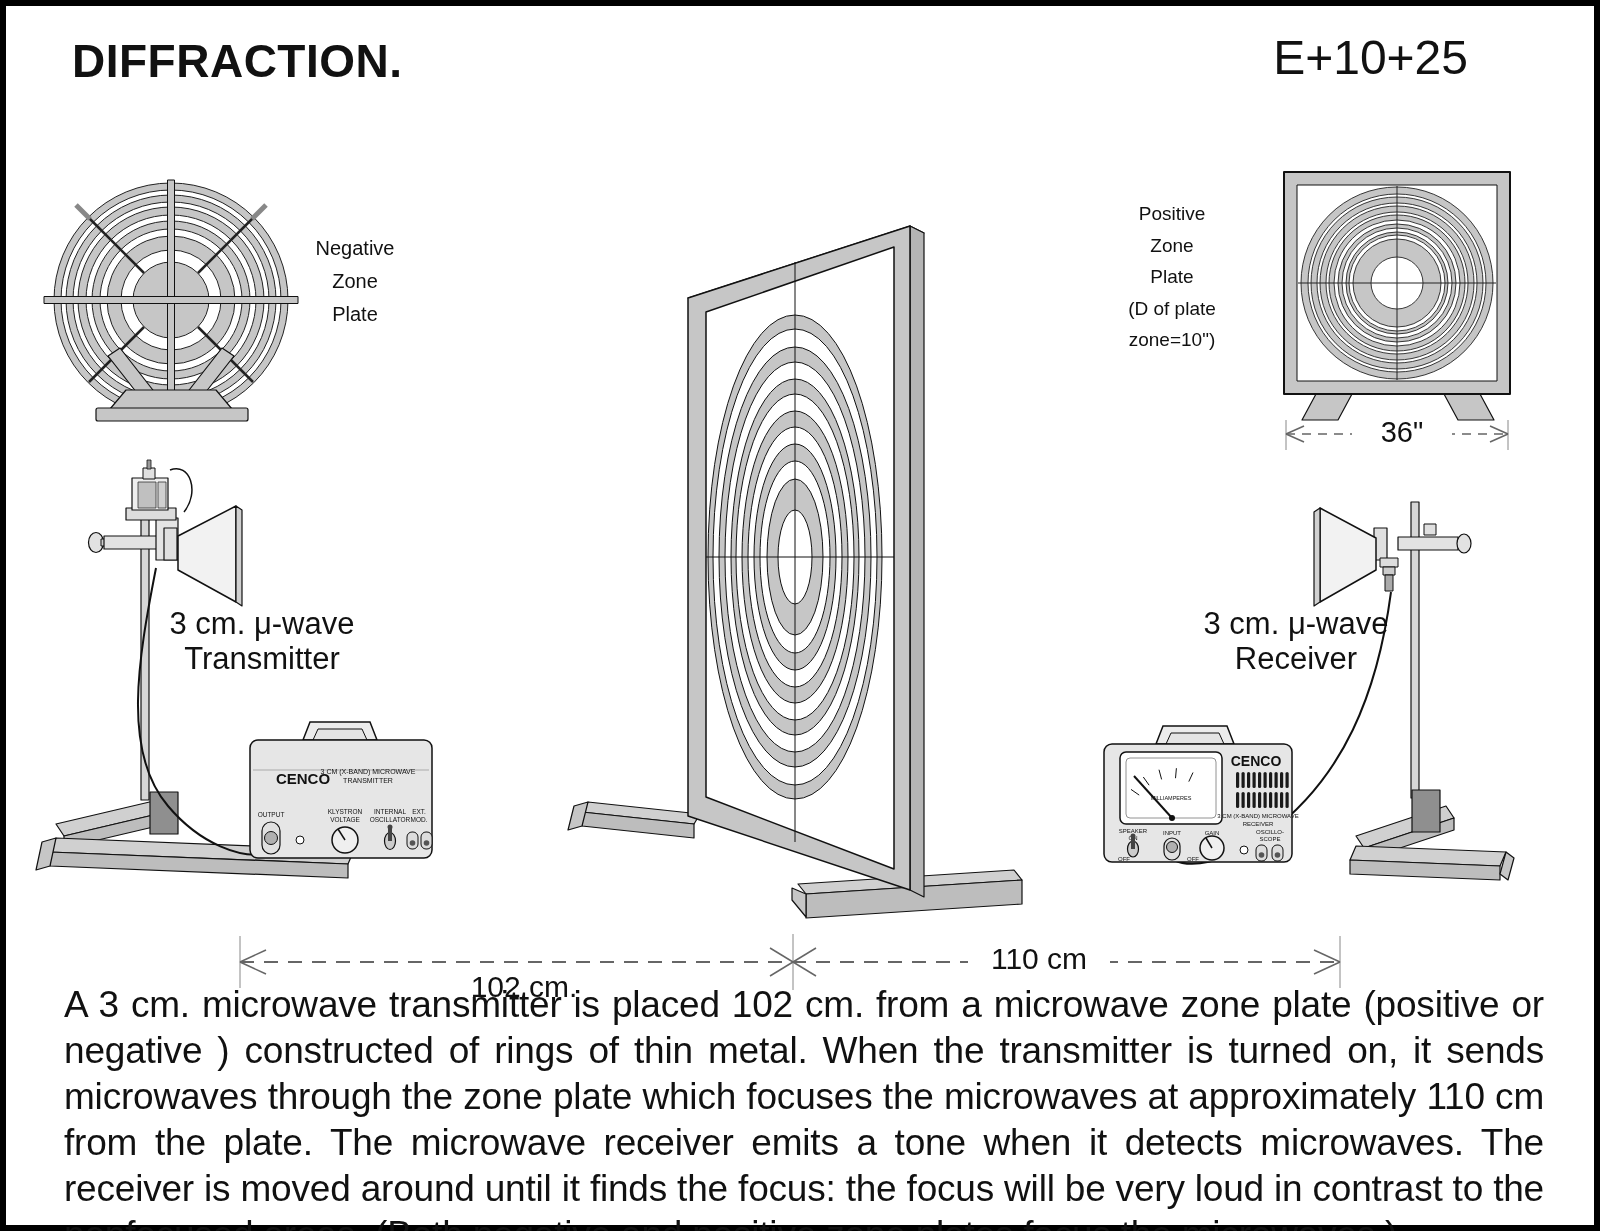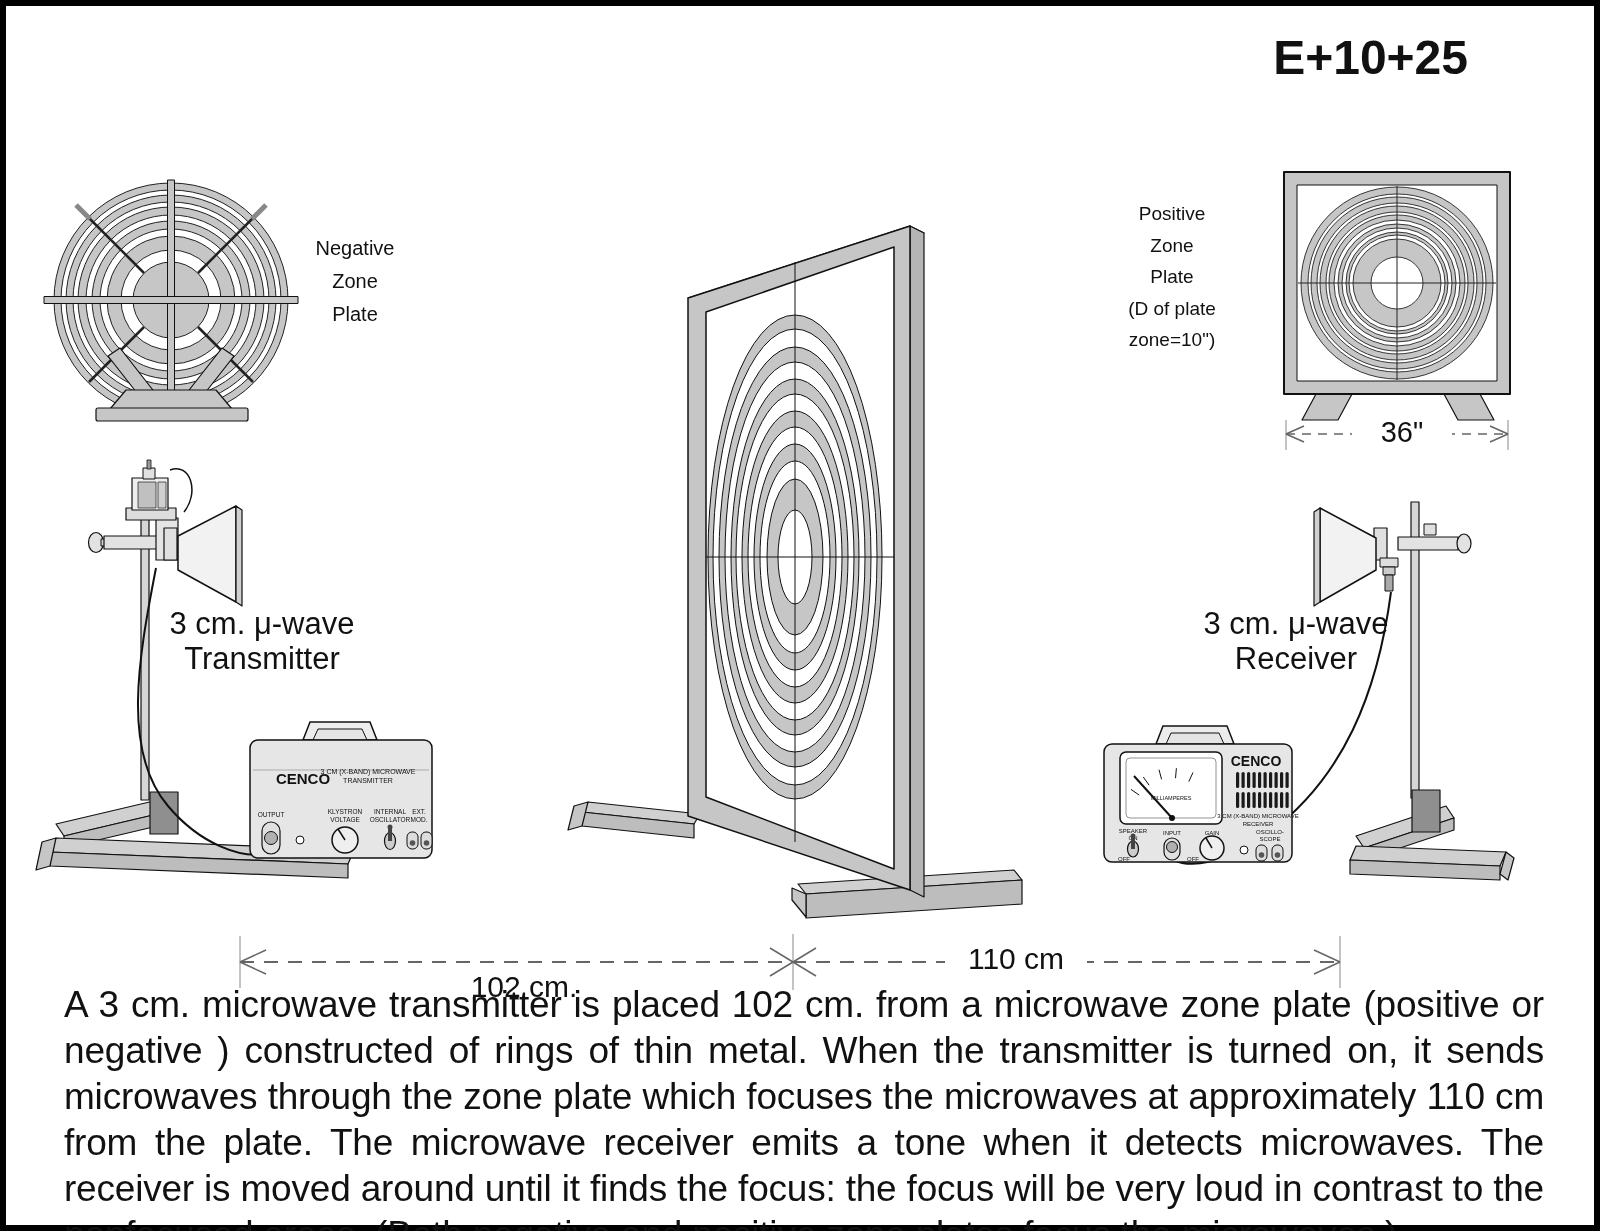--- a/index.html
+++ b/index.html
@@ -3,31 +3,31 @@
 <meta charset="utf-8">
 <style>
   html,body{margin:0;padding:0;background:#ffffff;}
   .page{
     position:relative;width:1600px;height:1231px;background:#ffffff;
     font-family:"Liberation Sans", sans-serif;color:#111;overflow:hidden;
     box-shadow: inset 0 0 0 6px #000;
   }
   .abs{position:absolute;}
   .hdr-title{left:72px;top:34px;font-size:46px;font-weight:bold;letter-spacing:.5px;}
-  .hdr-code{right:132px;top:30px;font-size:48px;font-weight:bold;}
+  .hdr-code{right:132px;top:30px;font-size:48px;font-weight:normal;}
   .hdr-sub{left:70px;top:98px;font-size:38px;}
   .lbl{text-align:center;line-height:33px;font-size:20px;}
   .lbl-neg{left:280px;top:232px;width:150px;}
   .lbl-pos{left:1090px;top:198px;width:164px;font-size:19px;line-height:31.5px;}
   .lbl-tx{left:152px;top:606px;width:220px;font-size:31px;line-height:35px;}
   .lbl-rx{left:1186px;top:606px;width:220px;font-size:31px;line-height:35px;}
   .dimlbl{background:#fff;text-align:center;font-size:30px;padding:0 4px;}
   .dim36{left:1352px;top:416px;width:92px;font-size:29px;}
   .dim102{left:438px;top:942px;width:164px;margin-top:28px;}
-  .dim110{left:945px;top:942px;width:134px;text-align:center;}
+  .dim110{left:968px;top:942px;width:134px;text-align:center;}
   .desc{
     left:64px;top:982px;width:1480px;
     font-size:37px;line-height:46px;text-align:justify;letter-spacing:-0.2px;
   }
   svg{position:absolute;left:0;top:0;}
   svg text{font-family:"Liberation Sans", sans-serif;fill:#111;}
 </style>
 </head>
 <body>
 
@@ -306,20 +306,21 @@
     <line x1="240" y1="962" x2="1340" y2="962" stroke="#666" stroke-width="2" stroke-dasharray="14 10"></line>
     <line x1="240" y1="962" x2="266" y2="950" stroke="#666" stroke-width="1.5"></line>
     <line x1="240" y1="962" x2="266" y2="974" stroke="#666" stroke-width="1.5"></line>
     <line x1="1340" y1="962" x2="1314" y2="950" stroke="#666" stroke-width="1.5"></line>
     <line x1="1340" y1="962" x2="1314" y2="974" stroke="#666" stroke-width="1.5"></line>
     <line x1="770" y1="948" x2="816" y2="976" stroke="#666" stroke-width="1.5"></line>
     <line x1="770" y1="976" x2="816" y2="948" stroke="#666" stroke-width="1.5"></line>
   </g>
 </svg>
 
+  <div class="abs hdr-title">DIFFRACTION.</div>
   <div class="abs hdr-code">E+10+25</div>
 
   <div class="abs lbl lbl-neg">
     <div>Negative</div>
     <div>Zone</div>
     <div>Plate</div>
   </div>
 
   <div class="abs lbl lbl-pos">
     <div>Positive</div>

